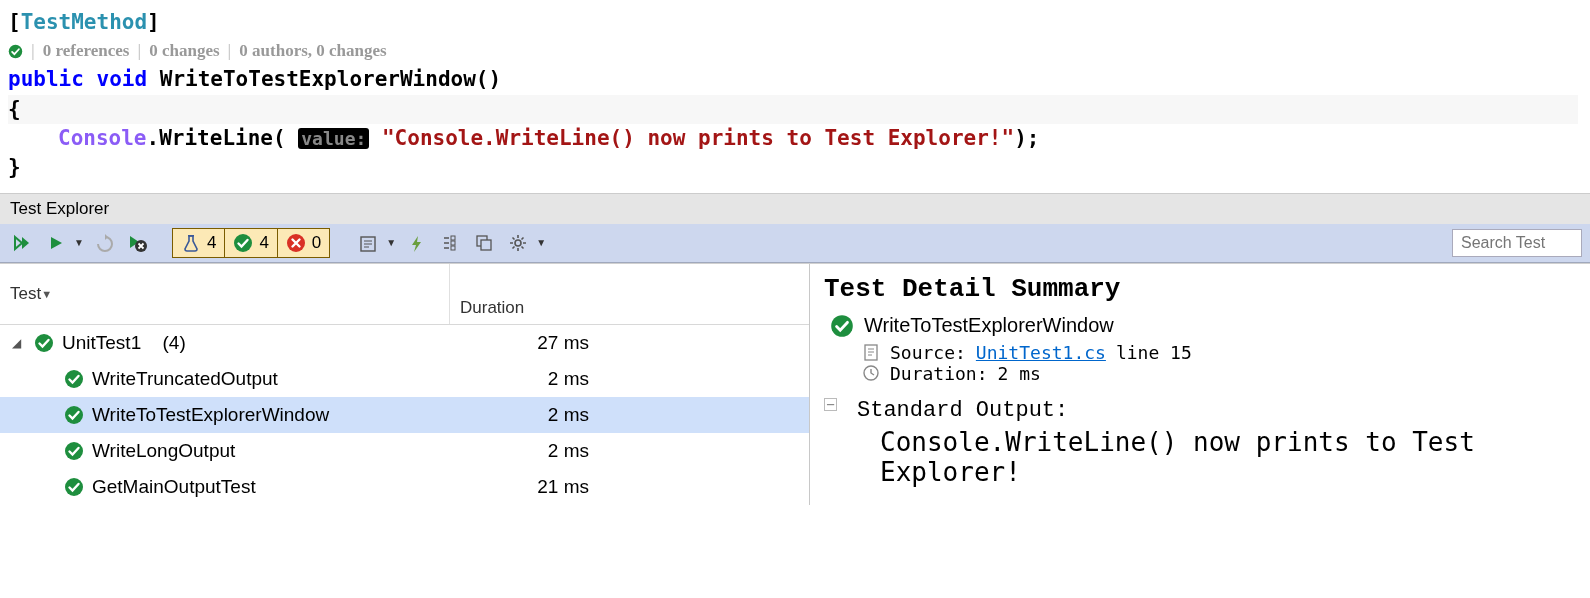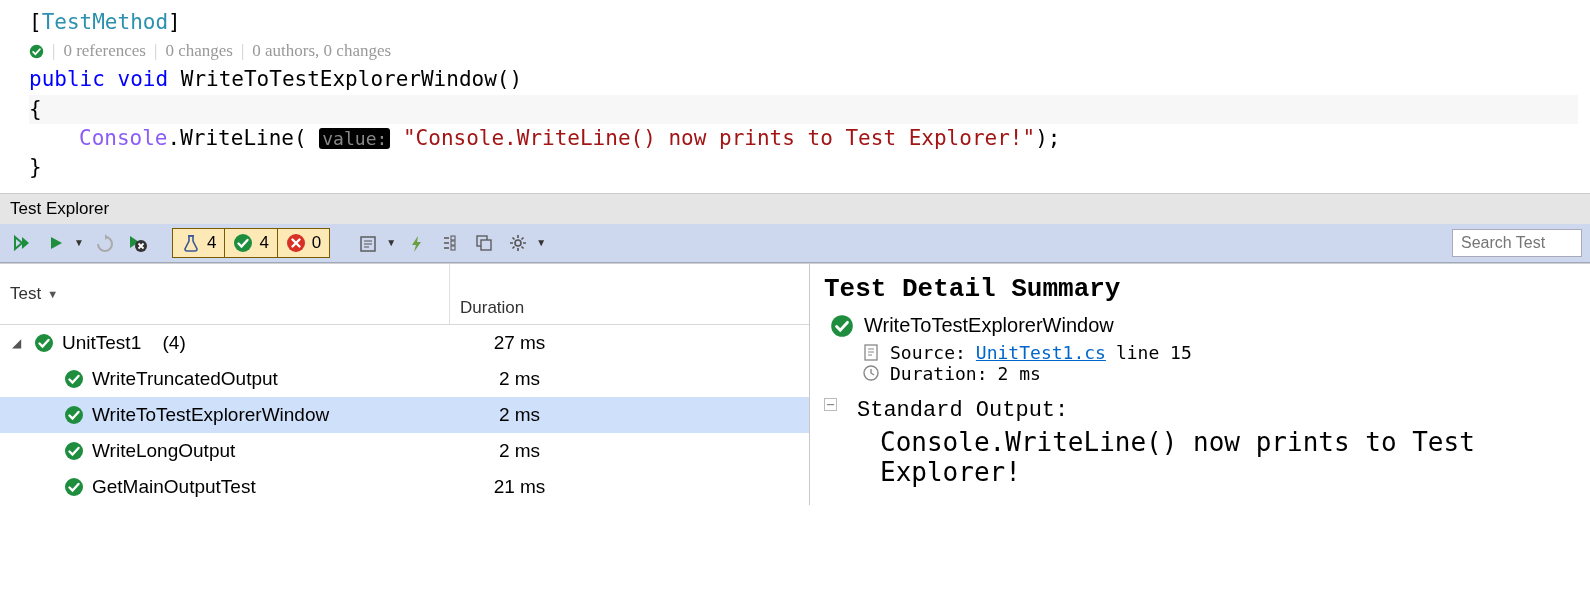--- a/index.html
+++ b/index.html
@@ -1,19 +1,19 @@
 <!DOCTYPE html>
 <html><head>
 <meta charset="utf-8">
 <style>
   * { box-sizing: border-box; margin: 0; padding: 0; }
   body { font-family: "Segoe UI", Arial, sans-serif; font-size: 15px; background: #fff; width: 1590px; }
   
   
-  .code-editor { padding: 8px 12px 10px 29px; font-family: Consolas, monospace; font-size: 21px; line-height: 1.4; }
+  .code-editor { padding: 8px 12px 10px 8px; font-family: Consolas, monospace; font-size: 21px; line-height: 1.4; font-weight: bold; }
   .code-line { white-space: pre; }
   .tok-punc { color: #000; }
   .tok-attr { color: #2b91af; }
   .tok-keyword { color: #0000ff; }
   .tok-method { color: #000; }
   .tok-type { color: #8b5cf6; }
   .tok-string { color: #a31515; }
   .tok-hint { color: #888; background: #000000; border-radius: 3px; padding: 0 3px; font-size: 18px; }
   .codelens { color: #999; font-family: "Segoe UI"; font-size: 17px; display: flex; align-items: center; gap: 8px; padding: 2px 0; }
   .codelens-sep { color: #ccc; }
@@ -31,27 +31,27 @@
   .counter-cell:last-child { border-right: none; }
   .spacer { flex: 1; }
   .search-box { background: #fff; border: 1px solid #aab; padding: 4px 8px; color: #888; width: 130px; font-size: 16px; height: 28px; }
   
   .explorer-body { display: flex; border-top: 1px solid #d0d0d0; }
   .tree-pane { width: 810px; border-right: 1px solid #c8c8c8; }
   .detail-pane { flex: 1; padding: 10px 14px; }
   
   .tree-header { display: flex; border-bottom: 1px solid #d8d8d8; }
   .tree-hcell { padding: 6px 10px; color: #333; font-size: 17px; }
-  .tree-hcell.name { width: 450px; border-right: 1px solid #e0e0e0; display: flex; align-items: center; gap: 6px; }
+  .tree-hcell.name { width: 450px; border-right: 1px solid #e0e0e0; display: flex; align-items: center; }
   .tree-hcell.dur { flex: 1; margin-top: 28px; }
   
   .tree-row { display: flex; align-items: center; height: 36px; font-size: 19px; }
   .tree-row.selected { background: #cfe0fa; }
   .tree-name { width: 450px; display: flex; align-items: center; gap: 8px; padding-left: 12px; }
-  .tree-dur { flex: 1; text-align: center; padding-right: 220px; }
+  .tree-dur { flex: 1; text-align: right; padding-right: 220px; }
   .expand-tri { font-size: 12px; color: #555; width: 14px; display: inline-block; }
   .indent1 { width: 44px; display: inline-block; }
   
   .detail-title { font-size: 26px; font-weight: 600; margin-bottom: 10px; font-family: Liberation Mono, monospace; }
   .detail-row { display: flex; align-items: center; gap: 10px; font-size: 19px; margin: 4px 0; }
   .detail-sub { margin-left: 38px; font-family: Consolas, monospace; font-size: 18px; display: flex; align-items: center; gap: 10px; }
   .src-link { color: #0066cc; text-decoration: underline; }
   .outline-icon { width: 18px; height: 18px; display: inline-flex; align-items: center; justify-content: center; }
   .std-out { margin-top: 14px; }
   .std-out-label { font-family: Liberation Mono, monospace; font-size: 22px; margin-left: 12px; }

